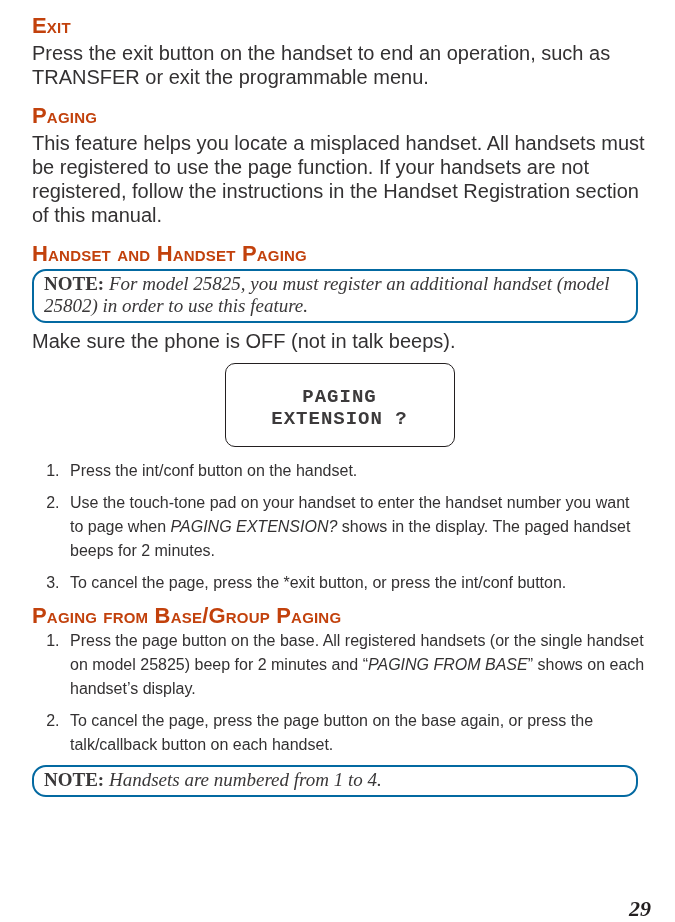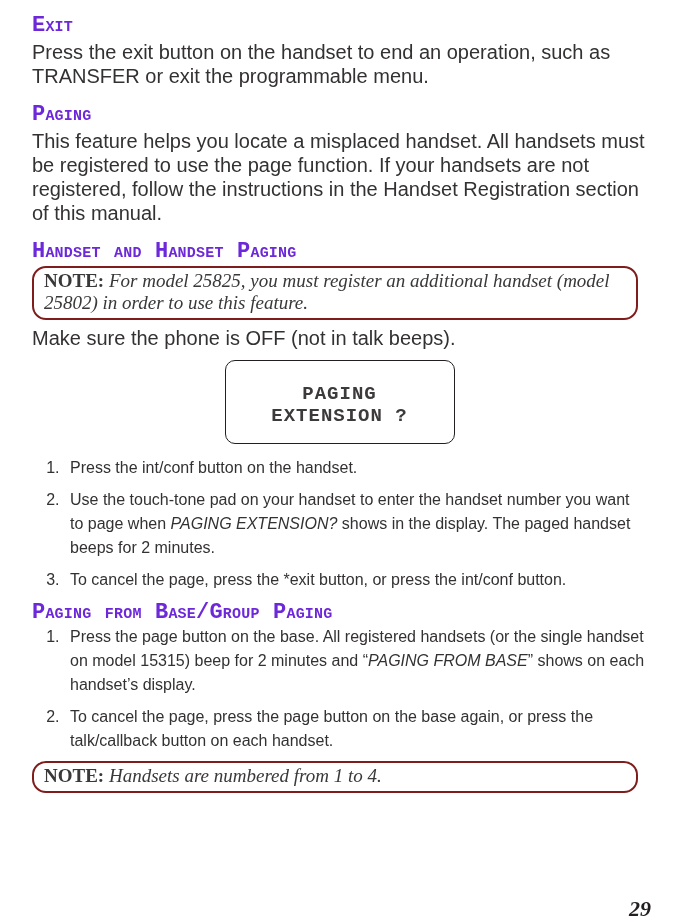--- a/index.html
+++ b/index.html
@@ -10,43 +10,43 @@
   .page {
     width: 675px;
     height: 922px;
     position: relative;
     box-sizing: border-box;
     padding: 10px 28px 10px 32px;
     font-family: "Helvetica Neue", Helvetica, Arial, sans-serif;
     color: #302e2f;
   }
   h2.section {
-    font-family: Liberation Mono, monospace;
+    font-family: Liberation Sans, sans-serif;
     font-variant: small-caps;
     font-weight: bold;
     font-size: 22px;
     margin: 3px 0 0 0;
-    color: #6d28d9;
+    color: #c2410c;
     letter-spacing: 0.2px;
   }
   h2.section.tight { margin-top: 4px; }
   p.body {
     font-size: 20px;
     line-height: 24px;
     margin: 2px 0 0 0;
     color: #333132;
   }
   p.offcheck {
     font-size: 20px;
     line-height: 24px;
     margin: 6px 0 0 0;
     color: #333132;
   }
   .note-box {
-    border: 2px solid #7f1d1d;
+    border: 2px solid #0369a1;
     border-radius: 14px;
     padding: 2px 10px 4px 10px;
     margin: 2px 7px 6px 0;
     width: 606px;
     box-sizing: border-box;
   }
   .note-box .note-text {
     font-family: "Times New Roman", serif;
     font-style: italic;
     font-size: 19px;
@@ -134,21 +134,21 @@
     <li>
       <span>Use the touch-tone pad on your handset to enter the handset number you want to page when </span><span class="ital">PAGING EXTENSION?</span><span> shows in the display. The paged handset beeps for 2 minutes.</span>
     </li>
     <li>To cancel the page, press the *exit button, or press the int/conf button.</li>
   </ol>
 
   <h2 class="section tight">Paging from Base/Group Paging</h2>
 
   <ol class="steps" style="margin-top:0;">
     <li>
-      <span>Press the page button on the base. All registered handsets (or the single handset on model 15315) beep for 2 minutes and “</span><span class="ital">PAGING FROM BASE</span><span>” shows on each handset’s display.</span>
+      <span>Press the page button on the base. All registered handsets (or the single handset on model 25825) beep for 2 minutes and “</span><span class="ital">PAGING FROM BASE</span><span>” shows on each handset’s display.</span>
     </li>
     <li>To cancel the page, press the page button on the base again, or press the talk/callback button on each handset.</li>
   </ol>
 
   <div class="note-box" style="margin-top:2px;">
     <p class="note-text">
       <span class="note-label">NOTE:</span><span> Handsets are numbered from 1 to 4.</span>
     </p>
   </div>
 

